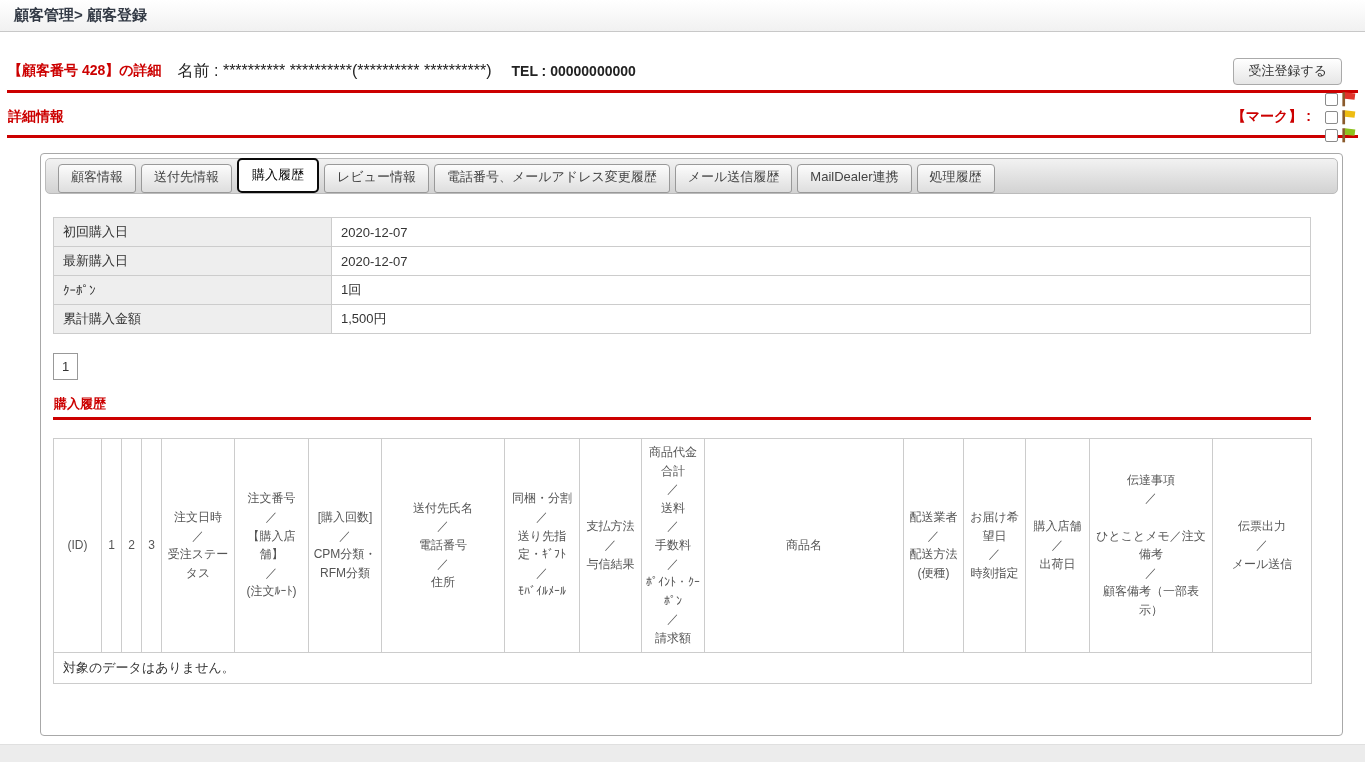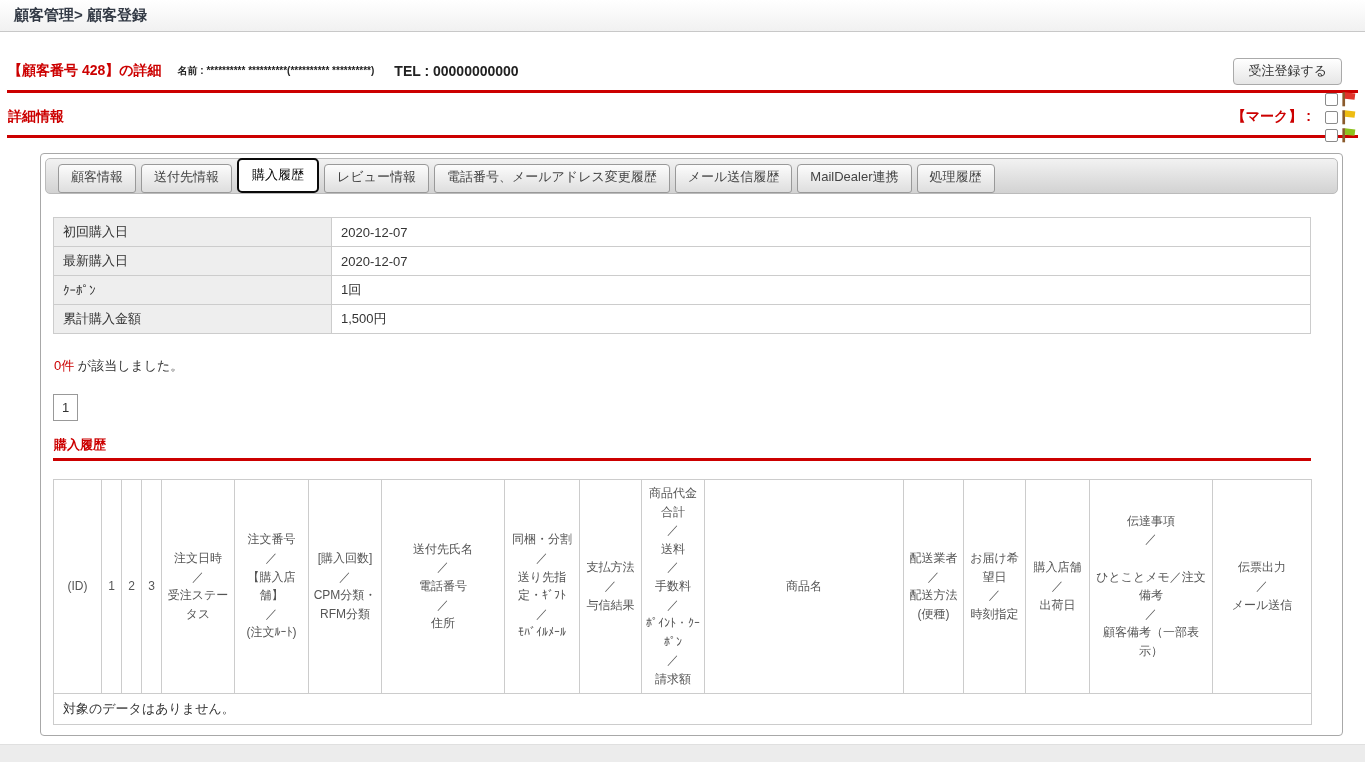--- a/index.html
+++ b/index.html
@@ -14,21 +14,21 @@
     height:32px; display:flex; align-items:center; padding:0 14px;
     background:linear-gradient(#ffffff,#f1f1f1); border-bottom:1px solid #c8c8c8;
   }
   .topbar-title { font-weight:bold; font-size:15px; color:#333a45; }
 
   
   .cust-row {
     display:flex; align-items:center; margin-top:27px; padding:0 8px; height:24px;
   }
   .cust-title { color:#cc0000; font-weight:bold; font-size:14px; }
-  .cust-name  { color:#222; font-weight:bold; font-size:10px; margin-left:16px; }
+  .cust-name  { color:#222; font-weight:normal; font-size:16px; margin-left:16px; }
   .cust-tel   { color:#222; font-weight:bold; font-size:14px; margin-left:20px; }
   .order-btn {
     margin-left:auto; margin-right:15px;
     padding:3px 14px 4px; font-size:13px; color:#333;
     background:linear-gradient(#ffffff,#e6e6e6);
     border:1px solid #aaa; border-radius:4px; cursor:pointer;
     font-family:inherit;
   }
   .red-divider { height:3px; background:#cc0000; margin:7px 7px 0; }
 
@@ -180,23 +180,20 @@
           <td class="lbl">ｸｰﾎﾟﾝ</td>
           <td class="val">1回</td>
         </tr>
         <tr>
           <td class="lbl">累計購入金額</td>
           <td class="val">1,500円</td>
         </tr>
       </tbody>
   </table>
 
-  <div class="result-line">
-    <span class="result-count">0件</span><span> が該当しました。</span>
-  </div>
 
   <div class="page-box">1</div>
 
   <div class="ph-title">購入履歴</div>
   <div class="ph-divider"></div>
 
   <table class="ph-table">
     <colgroup id="ph-colgroup">
         <col style="width: 48px;">
         <col style="width: 20px;">

